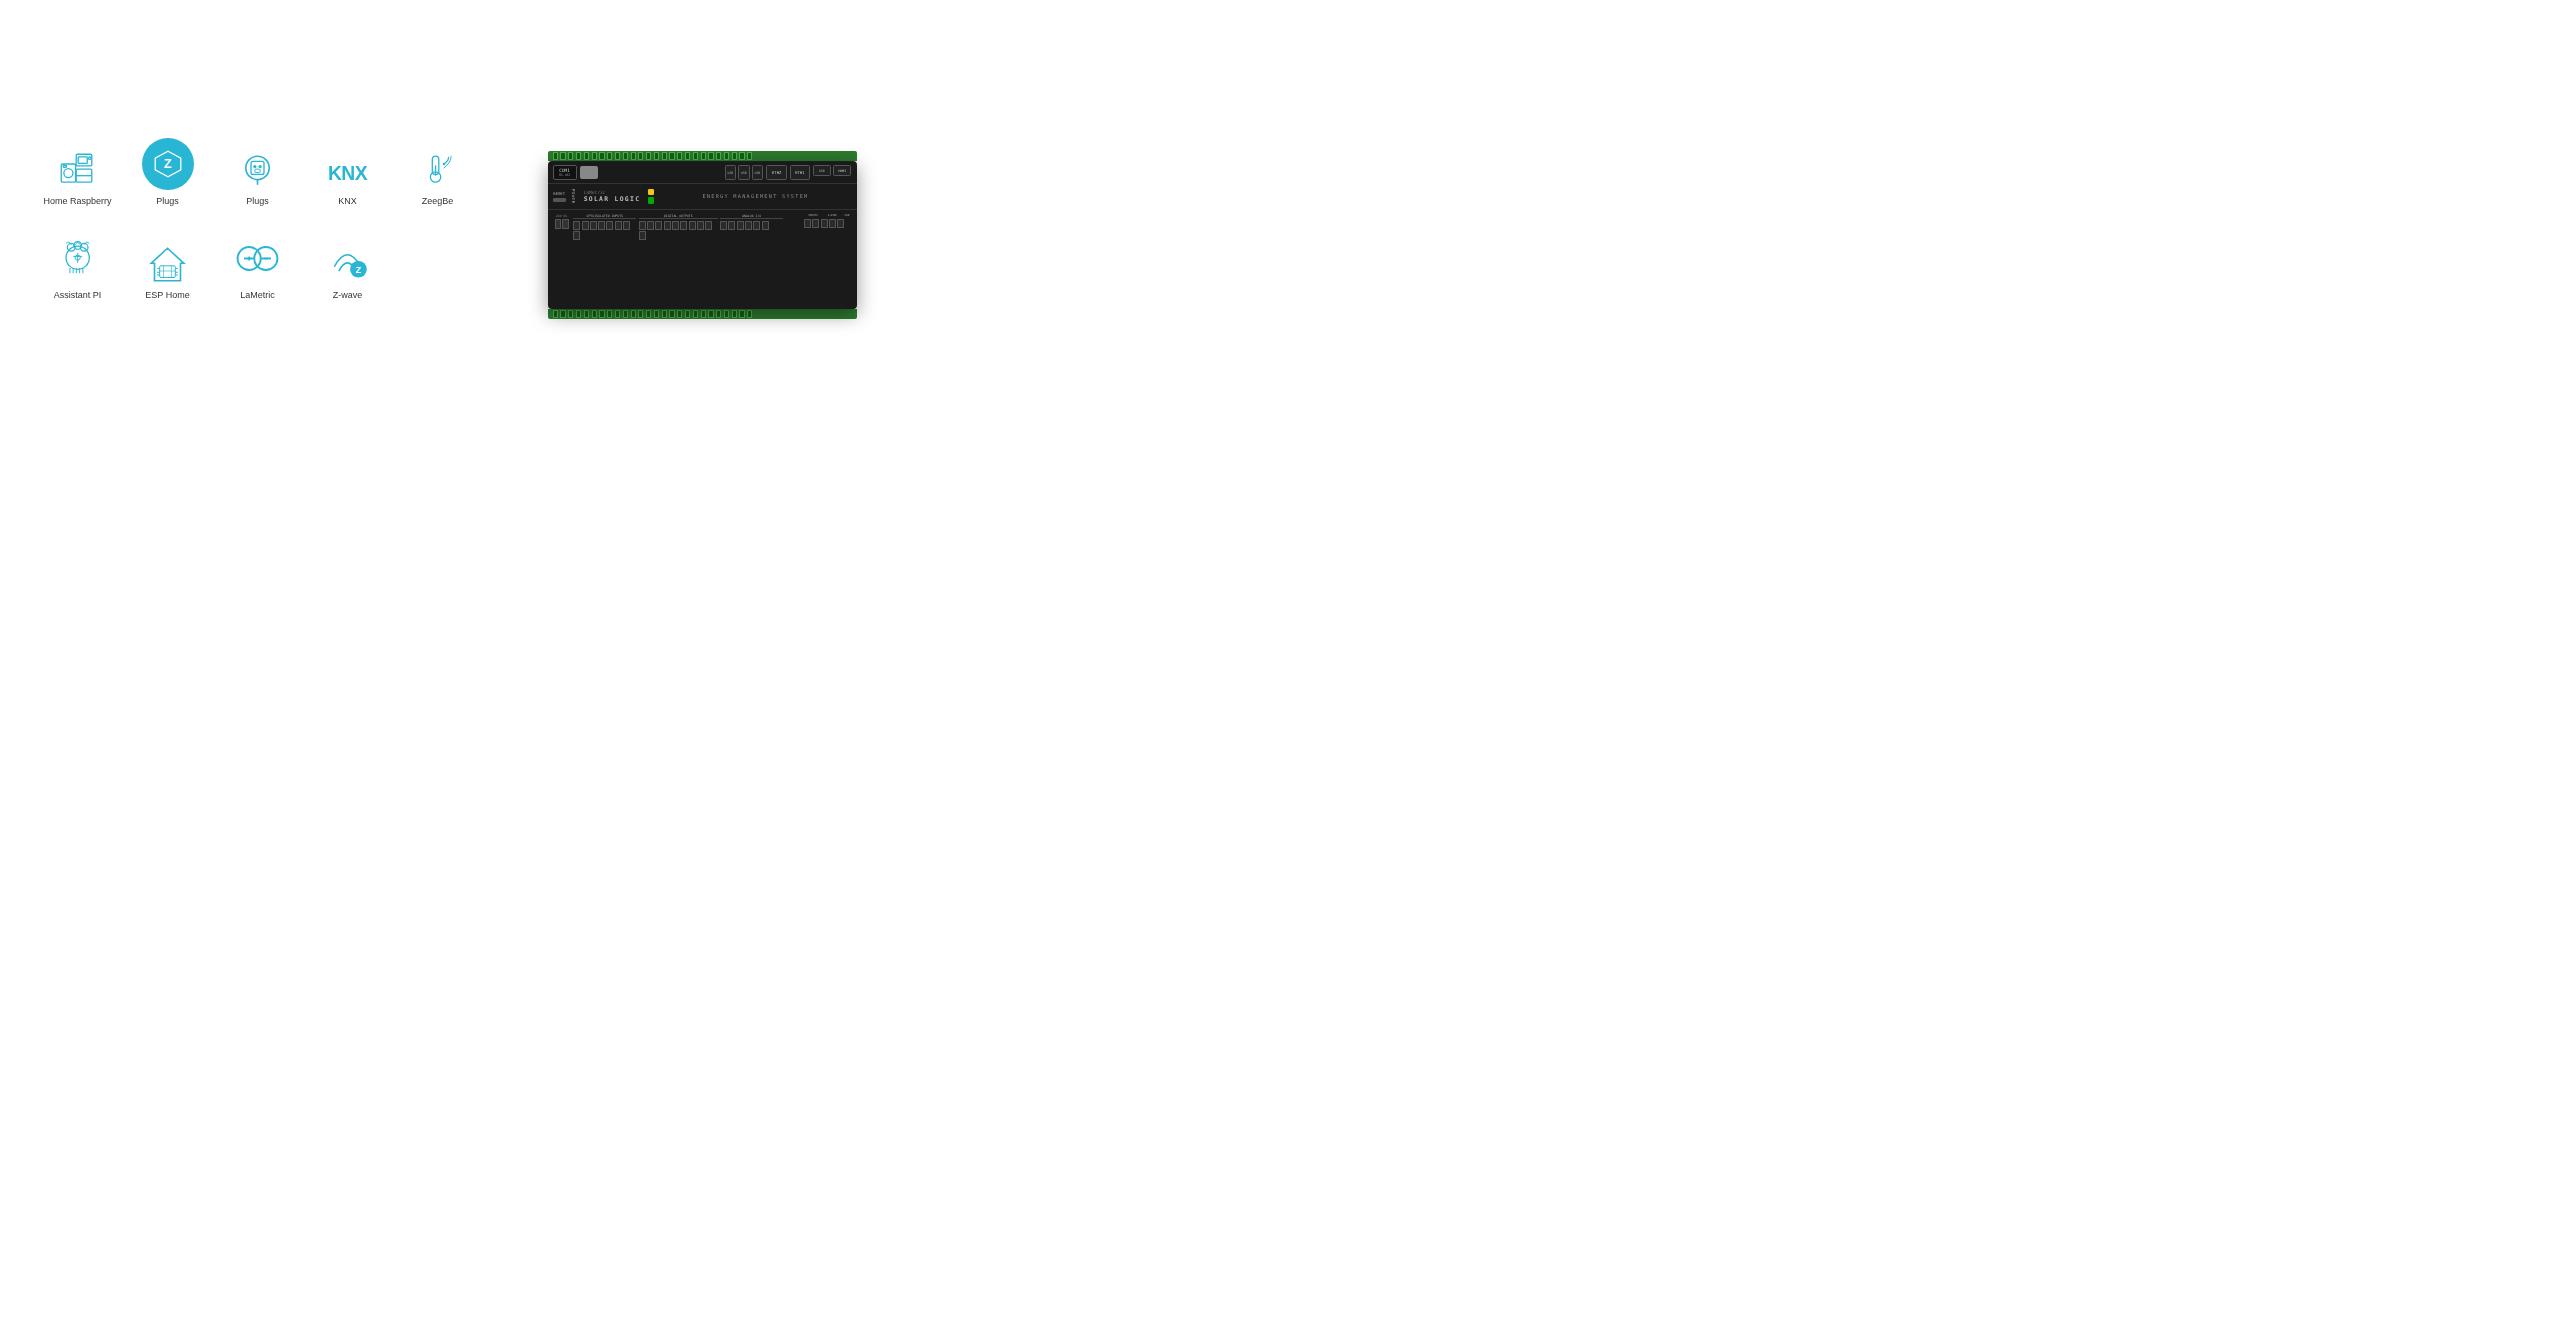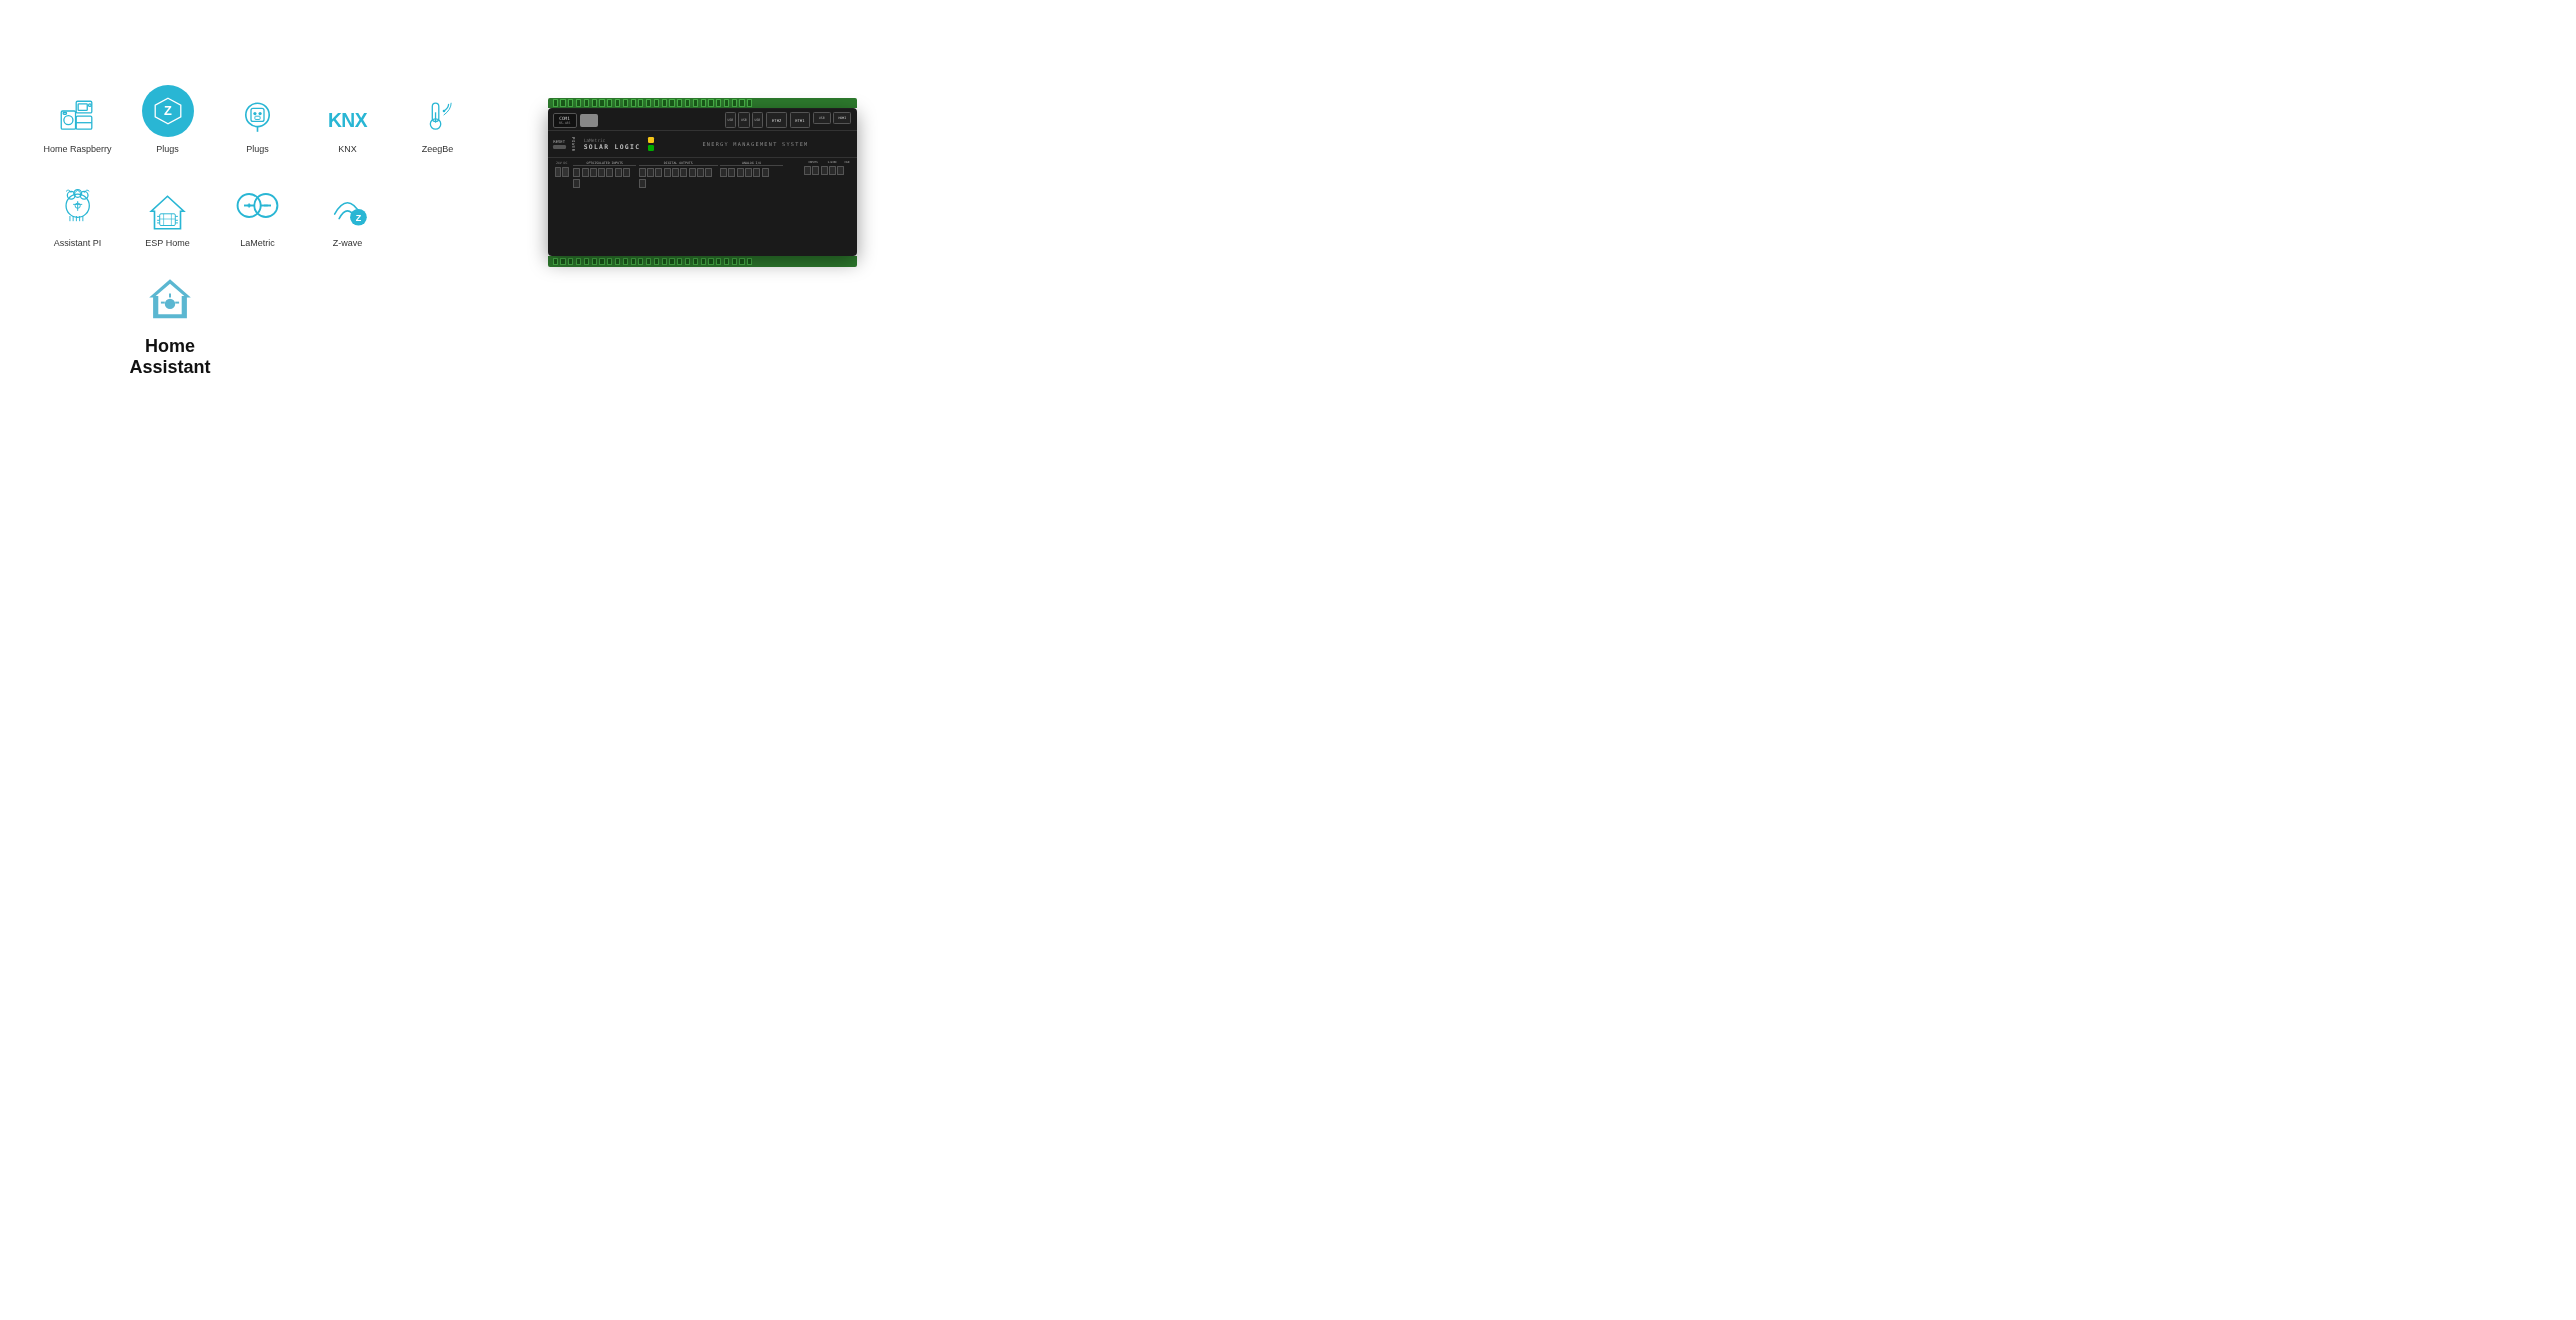--- a/index.html
+++ b/index.html
@@ -276,42 +276,20 @@
             <path d="M 22 52 Q 35 28 48 52" fill="none" stroke="#29b6d4" stroke-width="2.5" stroke-linecap="round"></path>
 
             <circle cx="52" cy="50" r="13" fill="#29b6d4"></circle>
             <text x="52" y="56" text-anchor="middle" fill="white" font-size="14" font-weight="bold" font-family="Arial">Z</text>
           </svg>
         </div>
         <span class="label">Z-wave</span>
       </div>
     </div>
 
-    <div style="display: flex; margin-left: 84px;">
-      <div class="home-assistant-block">
-
-        <div class="ha-icon-container">
-          <svg width="52" height="52" viewBox="0 0 80 80">
-
-            <polygon points="40,8 72,36 66,36 66,68 14,68 14,36 8,36" fill="#5bb7d1" stroke="none"></polygon>
-
-            <polygon points="40,15 62,34 58,34 58,62 22,62 22,34 18,34" fill="white" stroke="none"></polygon>
-
-            <circle cx="40" cy="46" r="8" fill="#5bb7d1"></circle>
-
-            <line x1="32" y1="44" x2="26" y2="44" stroke="#5bb7d1" stroke-width="3"></line>
-            <line x1="48" y1="44" x2="54" y2="44" stroke="#5bb7d1" stroke-width="3"></line>
-            <line x1="40" y1="36" x2="40" y2="30" stroke="#5bb7d1" stroke-width="3"></line>
-          </svg>
-        </div>
-        <div style="font-size:18px;font-weight:700;color:#111;line-height:1.2;text-align:center;">
-          Home<br>Assistant
-        </div>
-      </div>
-    </div>
   </div>
 
   <div class="right-panel">
     <div class="device-container">
       <div style="position:relative; margin-top:13px;">
 
         <div style="height:10.3px; background:#2d7a2d; border-radius:1.9px 1.9px 0 0; display:flex; align-items:center; padding:0 5.2px; gap:3.2px; flex-wrap:nowrap; overflow:hidden;">
 
           <div style="display:flex;gap:2.6px;flex:1;">
             <div style="width:5.2px;height:7.7px;background:#1a5c1a;border:0.6px solid #4ab44a;border-radius:0.6px;"></div>

